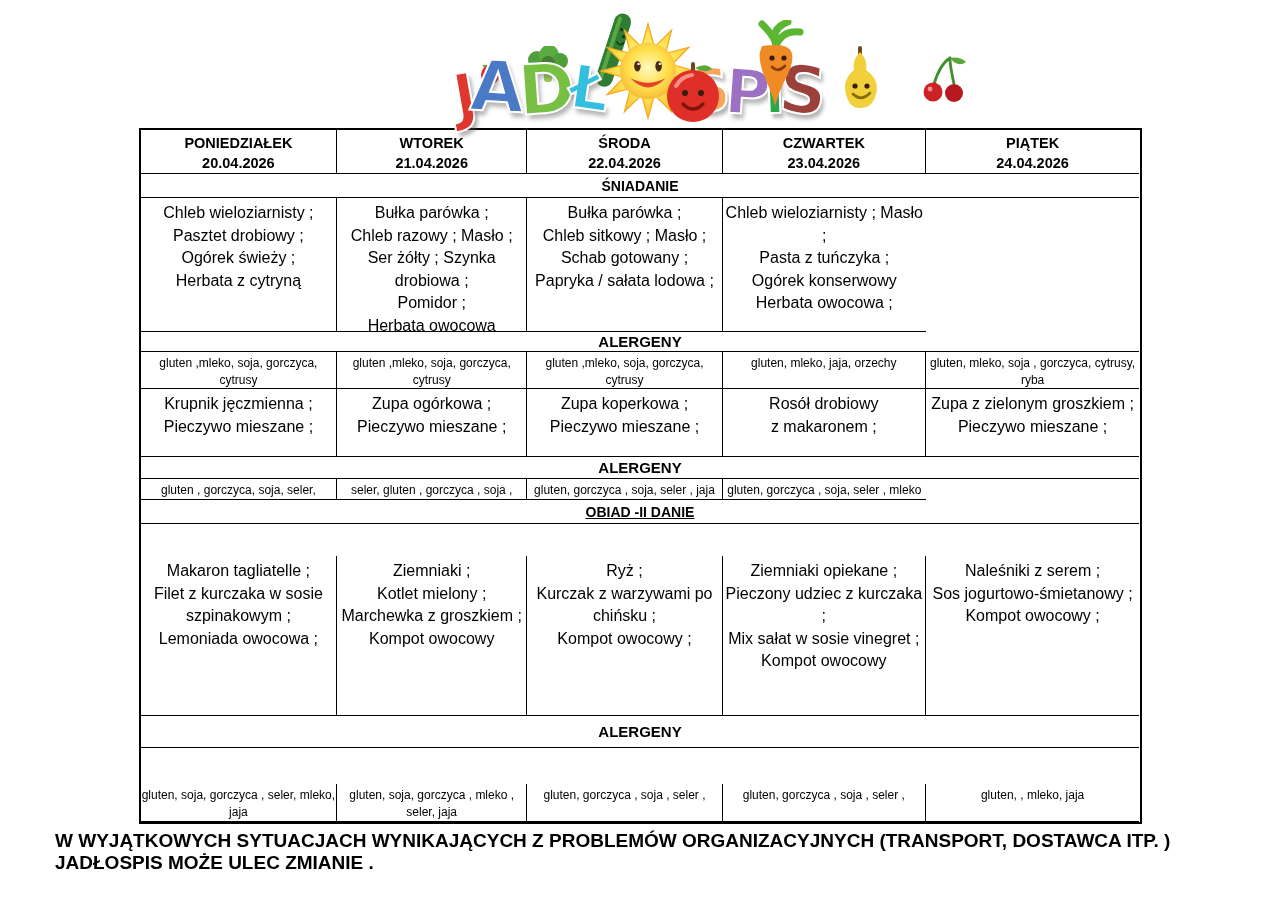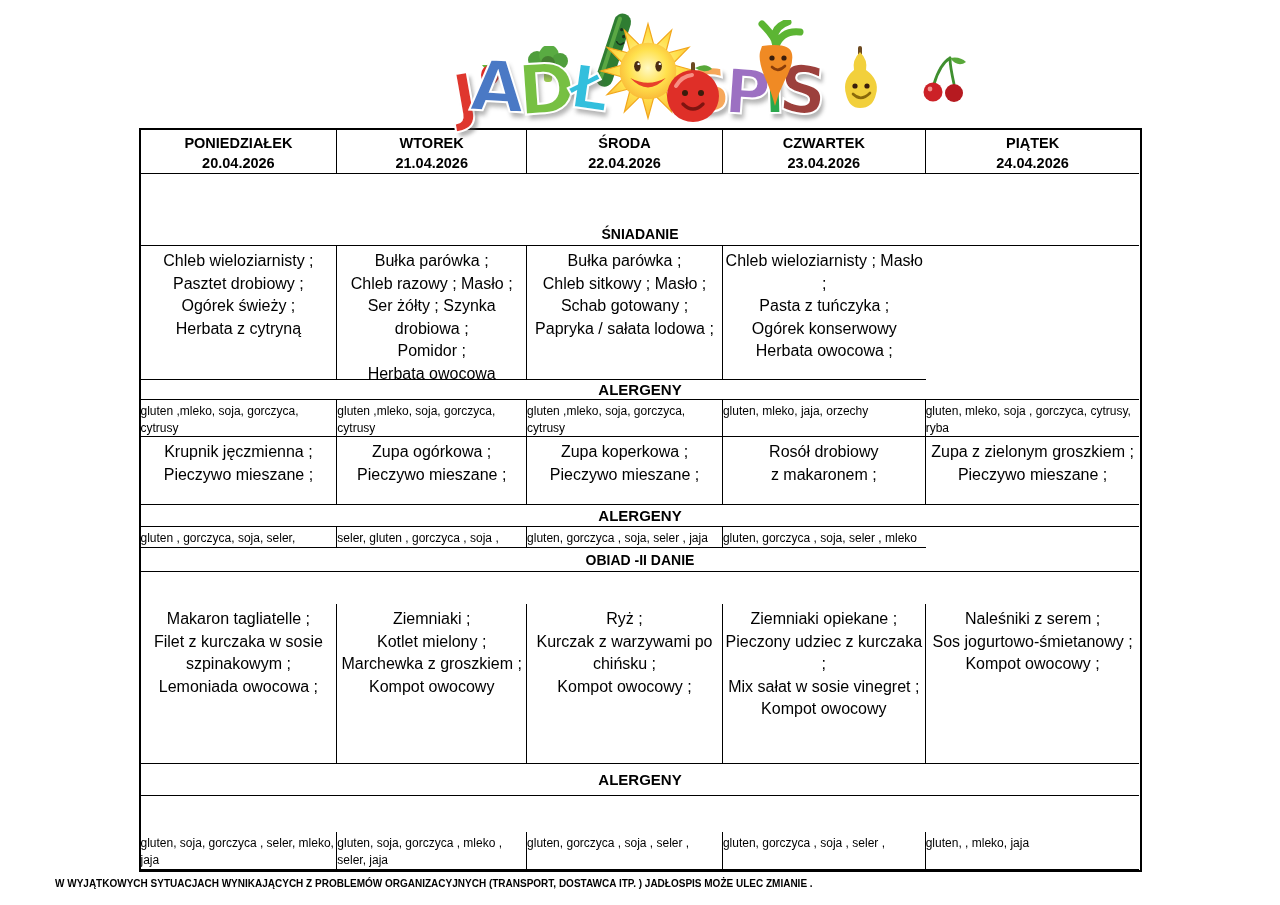--- a/index.html
+++ b/index.html
@@ -44,28 +44,28 @@
   .cell { border-right:1.5px solid #000; border-bottom:1.5px solid #000; overflow:hidden; }
   .cell.last { border-right:none; }
   .band {
     grid-column:1 / -1; border-bottom:1.5px solid #000;
     display:flex; align-items:center; justify-content:center;
     font-weight:bold;
   }
   .day-h { height:44px; text-align:center; font-weight:bold; font-size:14.5px; line-height:20px; padding-top:3px; }
   .band-main { font-size:14px; }
   .band-sub  { font-size:15px; }
-  .h-band1{height:24px;margin-top:48px;} .h-alg-band1{height:20px;} .h-alg-band2{height:22px;}
-  .h-band-o1{height:23px;} .h-band-o2{height:24px;} .h-alg-band3{height:32px;}
+  .h-band1{height:24px;} .h-alg-band1{height:20px;} .h-alg-band2{height:22px;}
+  .h-band-o1{height:23px;} .h-band-o2{height:24px;text-decoration:underline;} .h-alg-band3{height:32px;}
   .meal { text-align:center; font-size:16px; line-height:22.5px; padding-top:4px; white-space:pre-line; }
   .h-breakfast{height:134px;} .h-dinner1{height:68px;} .h-dinner2{height:160px;margin-top:32px;}
-  .alg { font-size:12px; line-height:17px; padding-top:3px; white-space:pre-line; }
+  .alg { text-align:center; font-size:12px; line-height:17px; padding-top:3px; white-space:pre-line; }
   .h-alg1{height:37px;} .h-alg2{height:21px;} .h-alg3{height:38px;margin-top:36px;}
 
-  .footer-note { width:1260px; margin:6px auto 0 auto; font-weight:bold; font-size:10px; padding-left:45px; }
+  .footer-note { width:1260px; margin:6px auto 0 auto; font-weight:bold; font-size:19px; padding-left:45px; }
 </style>
 </head>
 <body>
 
 <div class="logo">
 
   <span class="fruit f-strawberry">
     <svg width="24" height="26" viewBox="0 0 24 26">
       <polygon points="12,1 15,6 9,6" fill="#4da32f"></polygon>
       <polygon points="4,5 20,5 16,10 8,10" fill="#64b83a"></polygon>

